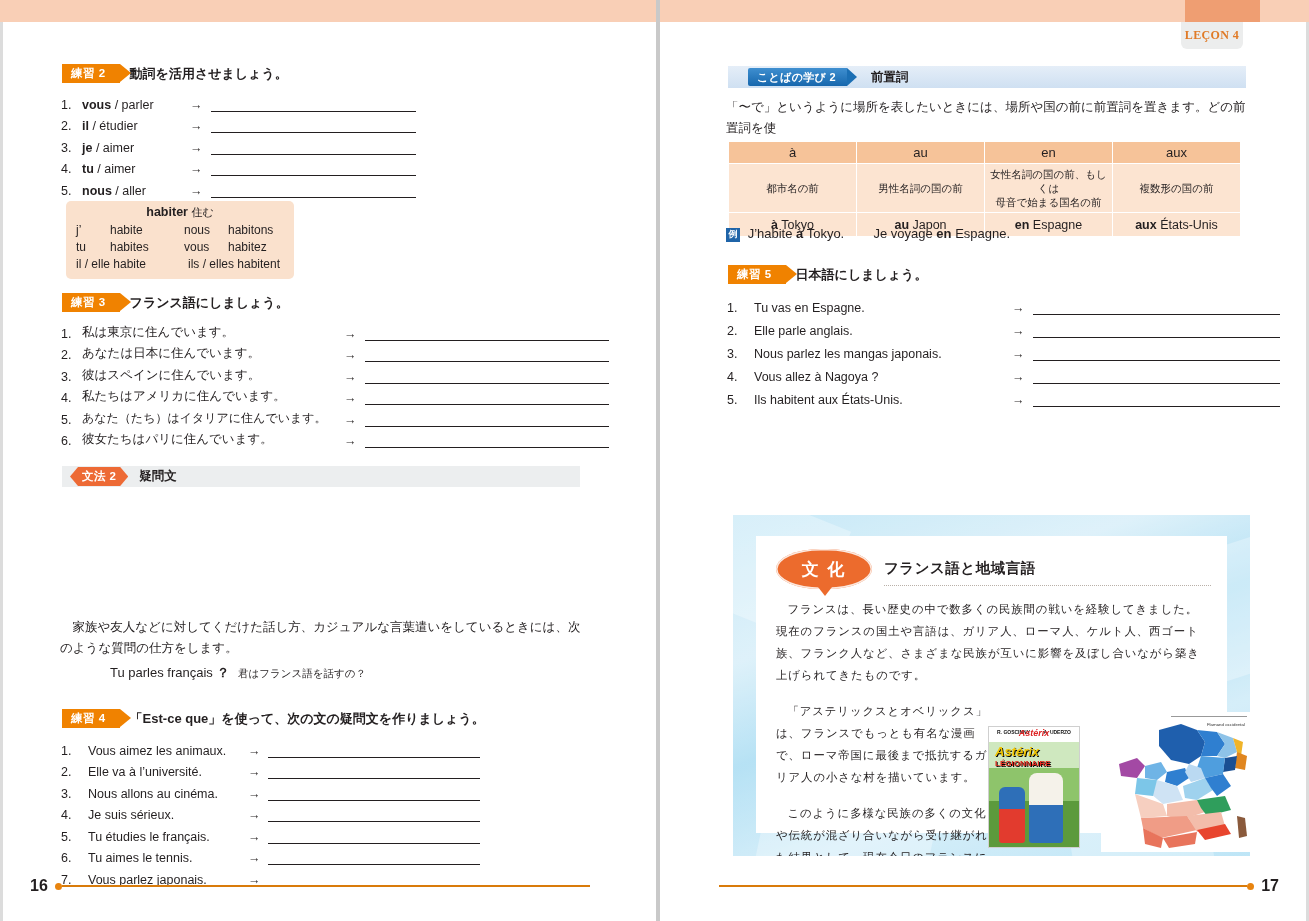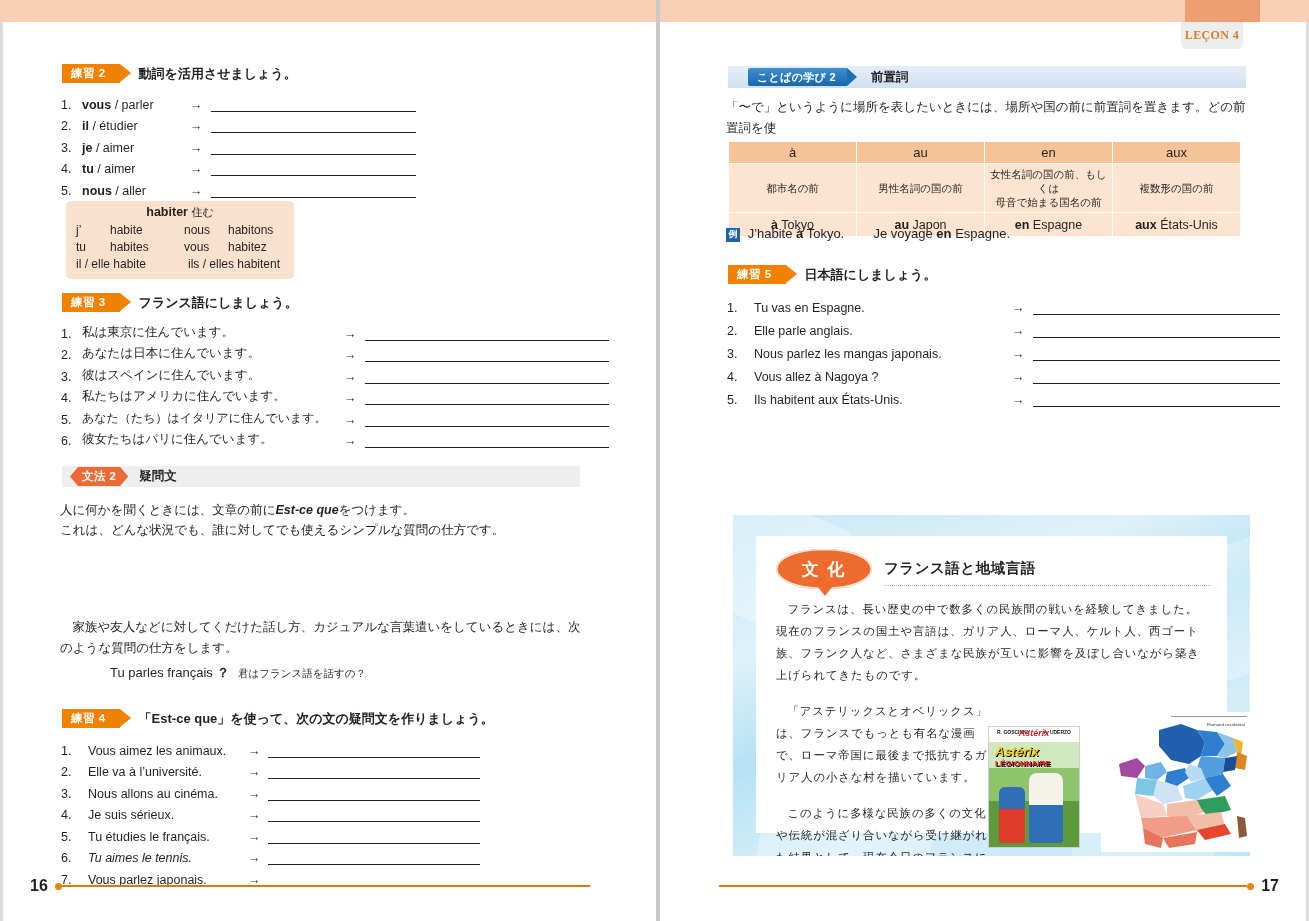--- a/index.html
+++ b/index.html
@@ -42,21 +42,21 @@
   .footer.left  { left:30px; width:560px; }
   .footer.right { right:30px; width:560px; justify-content:flex-end; }
   .pg-num { font-size:16px; font-weight:700; color:#231f20; font-family:"Liberation Sans",sans-serif;}
   .pg-dot { width:7px; height:7px; border-radius:50%; background:#e8840f; }
   .pg-rule { flex:1; height:2px; background:#d97b0a; }
   .footer.left .pg-num { margin-right:7px; }
   .footer.left .pg-dot { margin-right:0px; }
   .footer.right .pg-num { margin-left:7px; }
 
   
-  .ex-head { display:flex; align-items:center; gap:9px; }
+  .ex-head { display:flex; align-items:center; }
   .badge-arrow {
     position:relative; display:inline-flex; align-items:center; justify-content:center;
     height:19px; padding:0 14px 0 9px; background:#f08200;
     color:#fff; font-size:11.5px; font-weight:700; letter-spacing:.5px;
   }
   .badge-arrow::after{
     content:""; position:absolute; right:-11px; top:0;
     border-top:9.5px solid transparent; border-bottom:9.5px solid transparent;
     border-left:11px solid #f08200;
   }
@@ -319,26 +319,20 @@
         <span class="ex-arrow">→</span>
         <span class="blank" style="width:244px; margin-left:8px;"></span>
       </div>
     </div>
 
     <div class="gram-bar" style="position:absolute; left:62px; top:444px; width:518px;">
       <span class="hex">文法 2</span>
       <span class="gram-title">疑問文</span>
     </div>
 
-    <div style="position:absolute; left:60px; top:478px; width:530px; font-size:12.5px; line-height:20px;">
-      <div>
-        <span>人に何かを聞くときには、文章の前に</span><i style="font-weight:700;">Est-ce que</i><span>をつけます。</span>
-      </div>
-      <div>これは、どんな状況でも、誰に対してでも使えるシンプルな質問の仕方です。</div>
-    </div>
 
 
     <div style="position:absolute; left:60px; top:595px; width:532px; font-size:12.5px; line-height:21px;">　家族や友人などに対してくだけた話し方、カジュアルな言葉遣いをしているときには、次のような質問の仕方をします。</div>
 
     <div style="position:absolute; left:110px; top:640px; font-size:13px; line-height:22px;">
       <div>
         <span>Tu parles français </span><b>？</b>
         <span style="font-size:10.5px; margin-left:5px;">君はフランス語を話すの？</span>
       </div>
     </div>
@@ -376,21 +370,21 @@
         <span class="blank" style="width:212px; margin-left:7px;"></span>
       </div>
       <div class="ex-row">
         <span class="ex-no" style="width:30px;">5.</span>
         <span class="ex-txt" style="width:160px;">Tu étudies le français.</span>
         <span class="ex-arrow">→</span>
         <span class="blank" style="width:212px; margin-left:7px;"></span>
       </div>
       <div class="ex-row">
         <span class="ex-no" style="width:30px;">6.</span>
-        <span class="ex-txt" style="width:160px;font-style:italic;">Tu aimes le tennis.</span>
+        <span class="ex-txt" style="width:160px;">Tu aimes le tennis.</span>
         <span class="ex-arrow">→</span>
         <span class="blank" style="width:212px; margin-left:7px;"></span>
       </div>
       <div class="ex-row">
         <span class="ex-no" style="width:30px;">7.</span>
         <span class="ex-txt" style="width:160px;">Vous parlez japonais.</span>
         <span class="ex-arrow">→</span>
         <span class="blank" style="width:212px; margin-left:7px;"></span>
       </div>
     </div>

